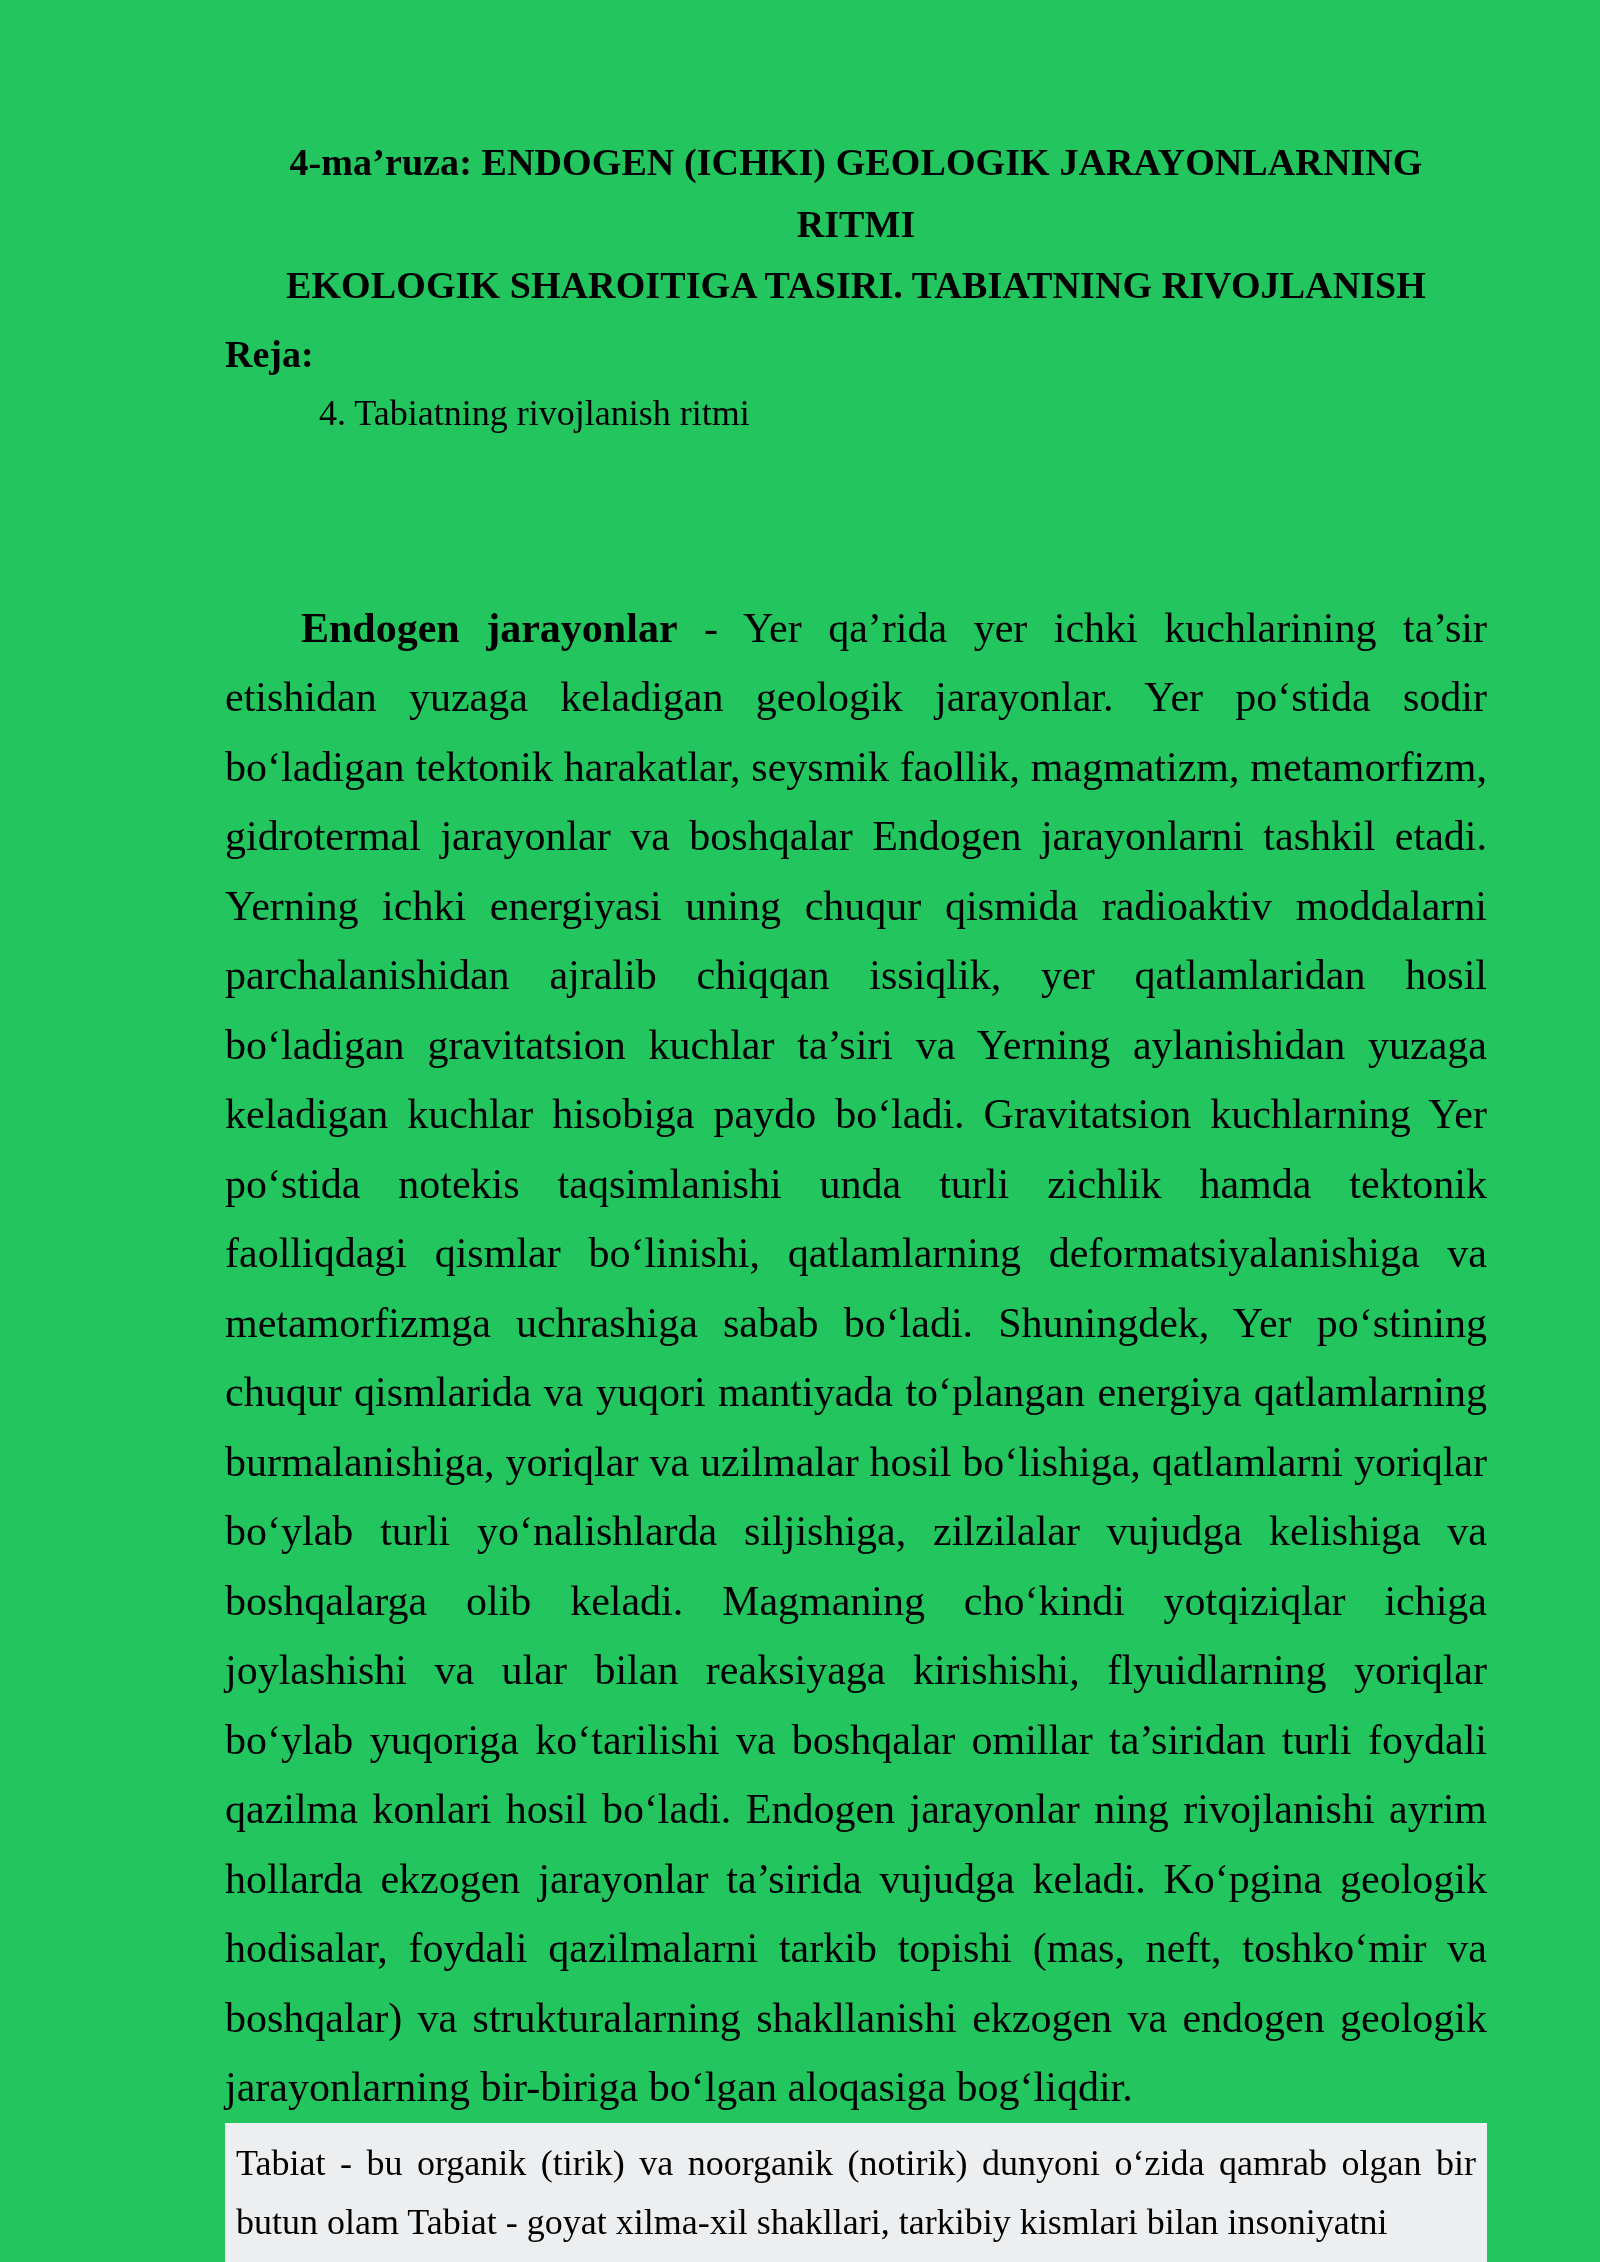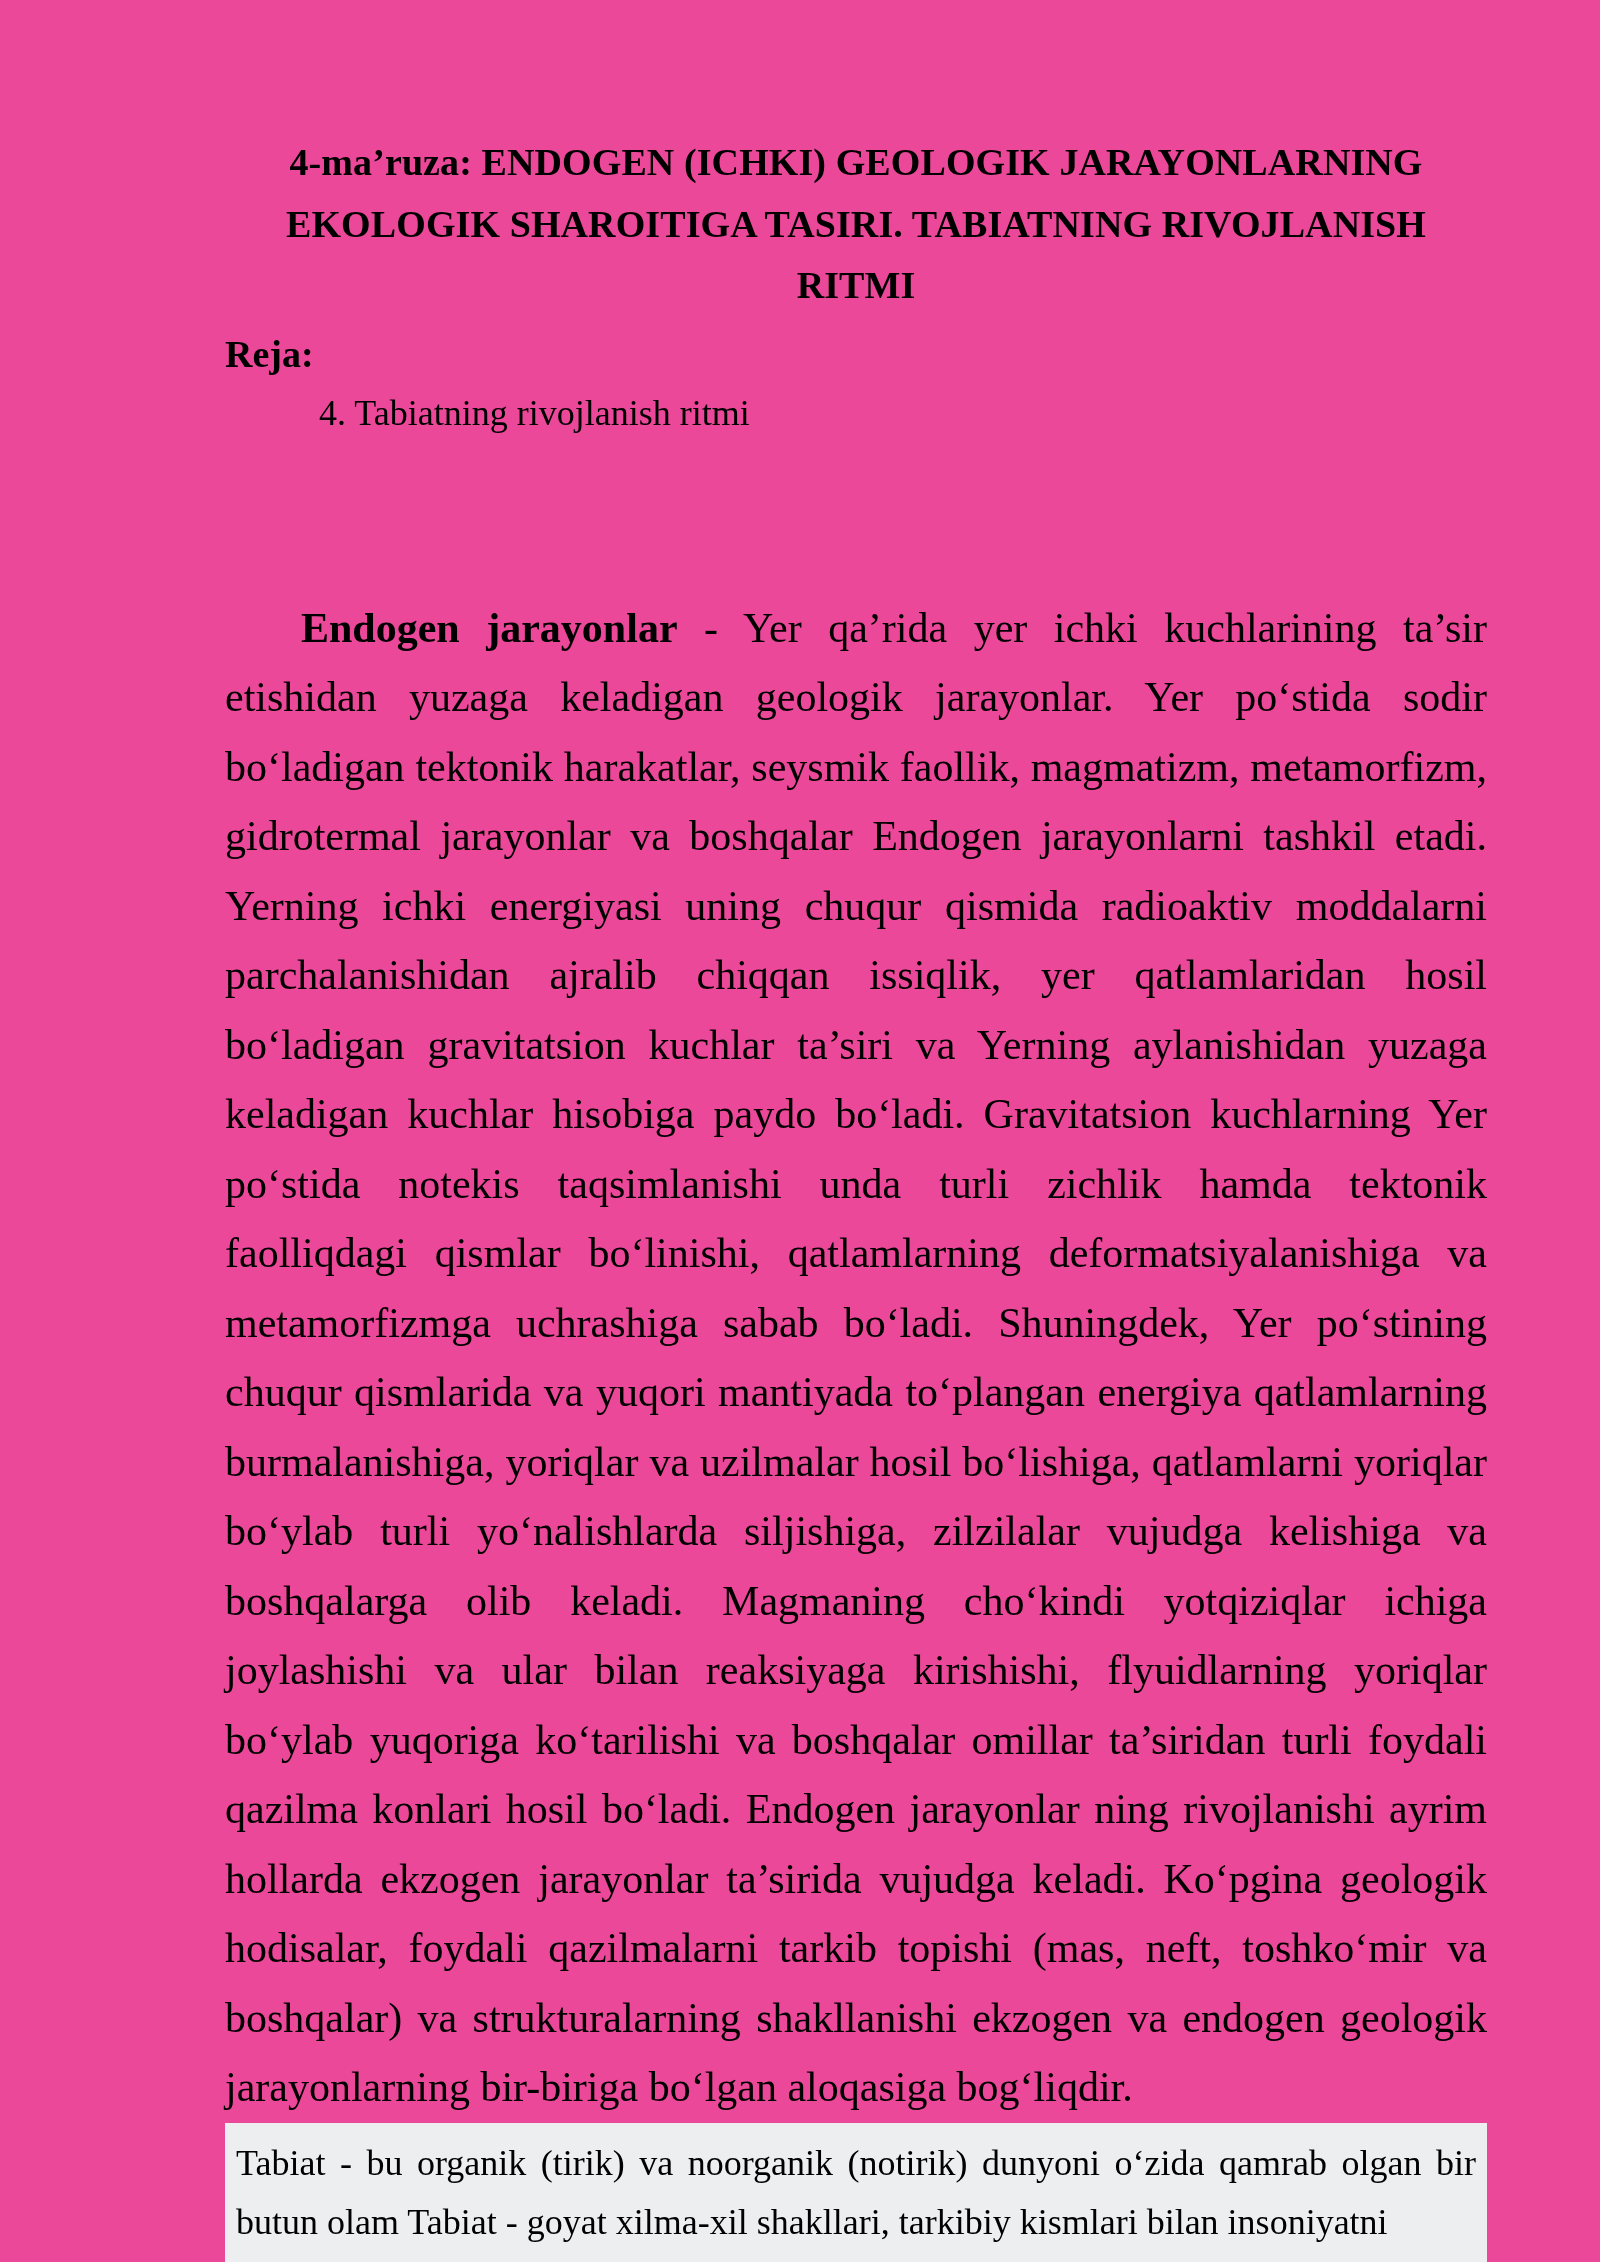--- a/index.html
+++ b/index.html
@@ -11,21 +11,21 @@
     width: 1600px;
     height: 2262px;
     font-family: "Liberation Serif", "DejaVu Serif", serif;
     color: #000000;
     overflow: hidden;
   }
   .page {
     position: relative;
     width: 1600px;
     height: 2262px;
-    background: #ec4899;
+    background: #22c55e;
     box-sizing: border-box;
   }
   .content {
     position: absolute;
     left: 225px;
     top: 0;
     width: 1262px;
   }
 
   
@@ -100,22 +100,22 @@
   }
 </style>
 </head>
 <body>
 
 <div class="page">
   <div class="content">
 
     <h1 class="title">
       <span class="tline">4-ma’ruza: ENDOGEN (ICHKI) GEOLOGIK JARAYONLARNING</span>
+      <span class="tline">RITMI</span>
       <span class="tline">EKOLOGIK SHAROITIGA TASIRI. TABIATNING RIVOJLANISH</span>
-      <span class="tline">RITMI</span>
     </h1>
 
     <div class="reja">Reja:</div>
 
     <div class="list">
       <div class="li l2">4. Tabiatning rivojlanish ritmi</div>
     </div>
 
     <div class="spacer-a"></div>
 

